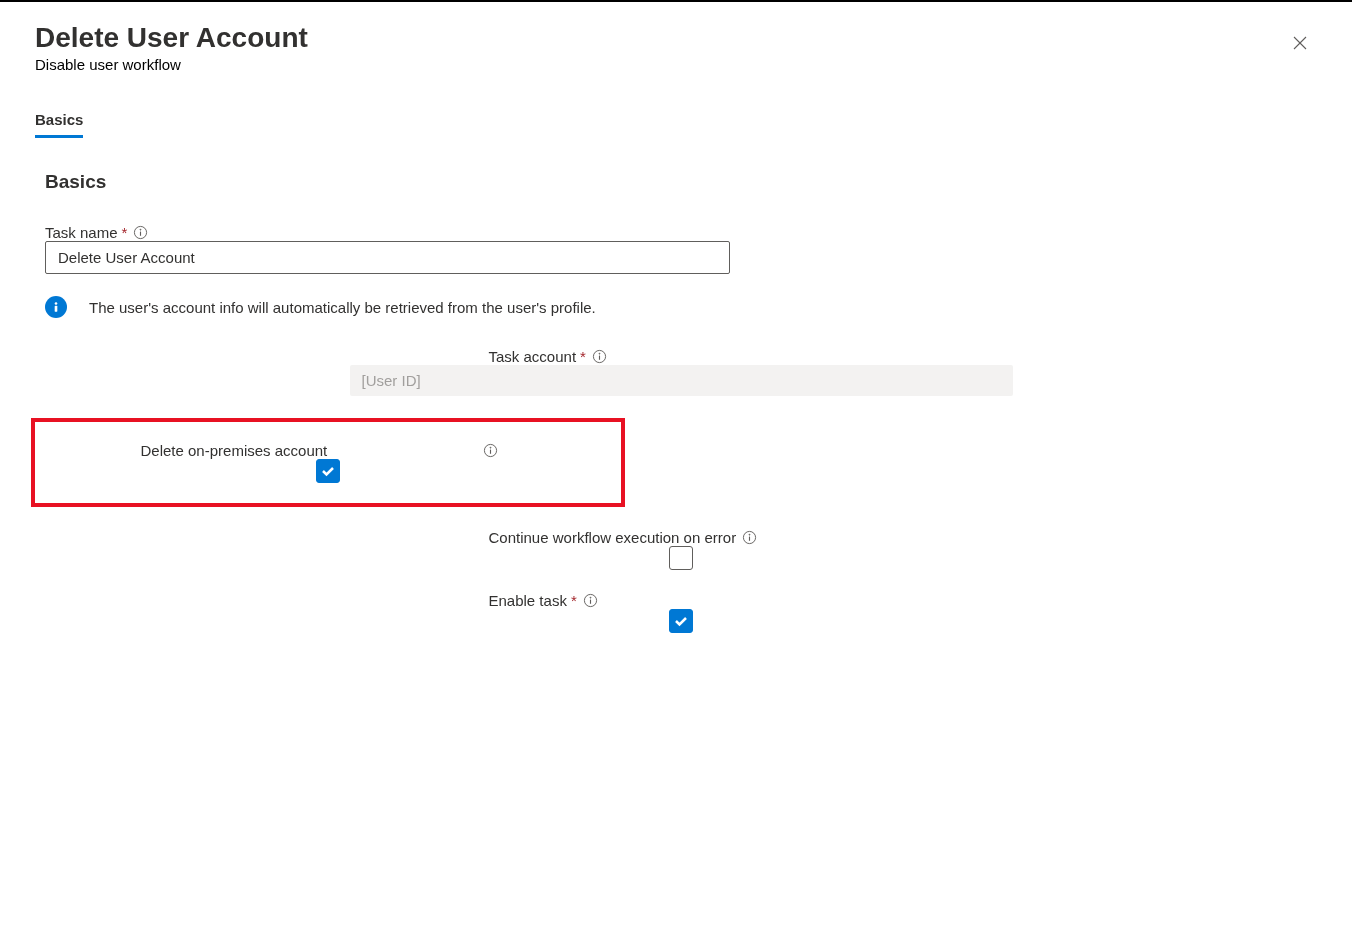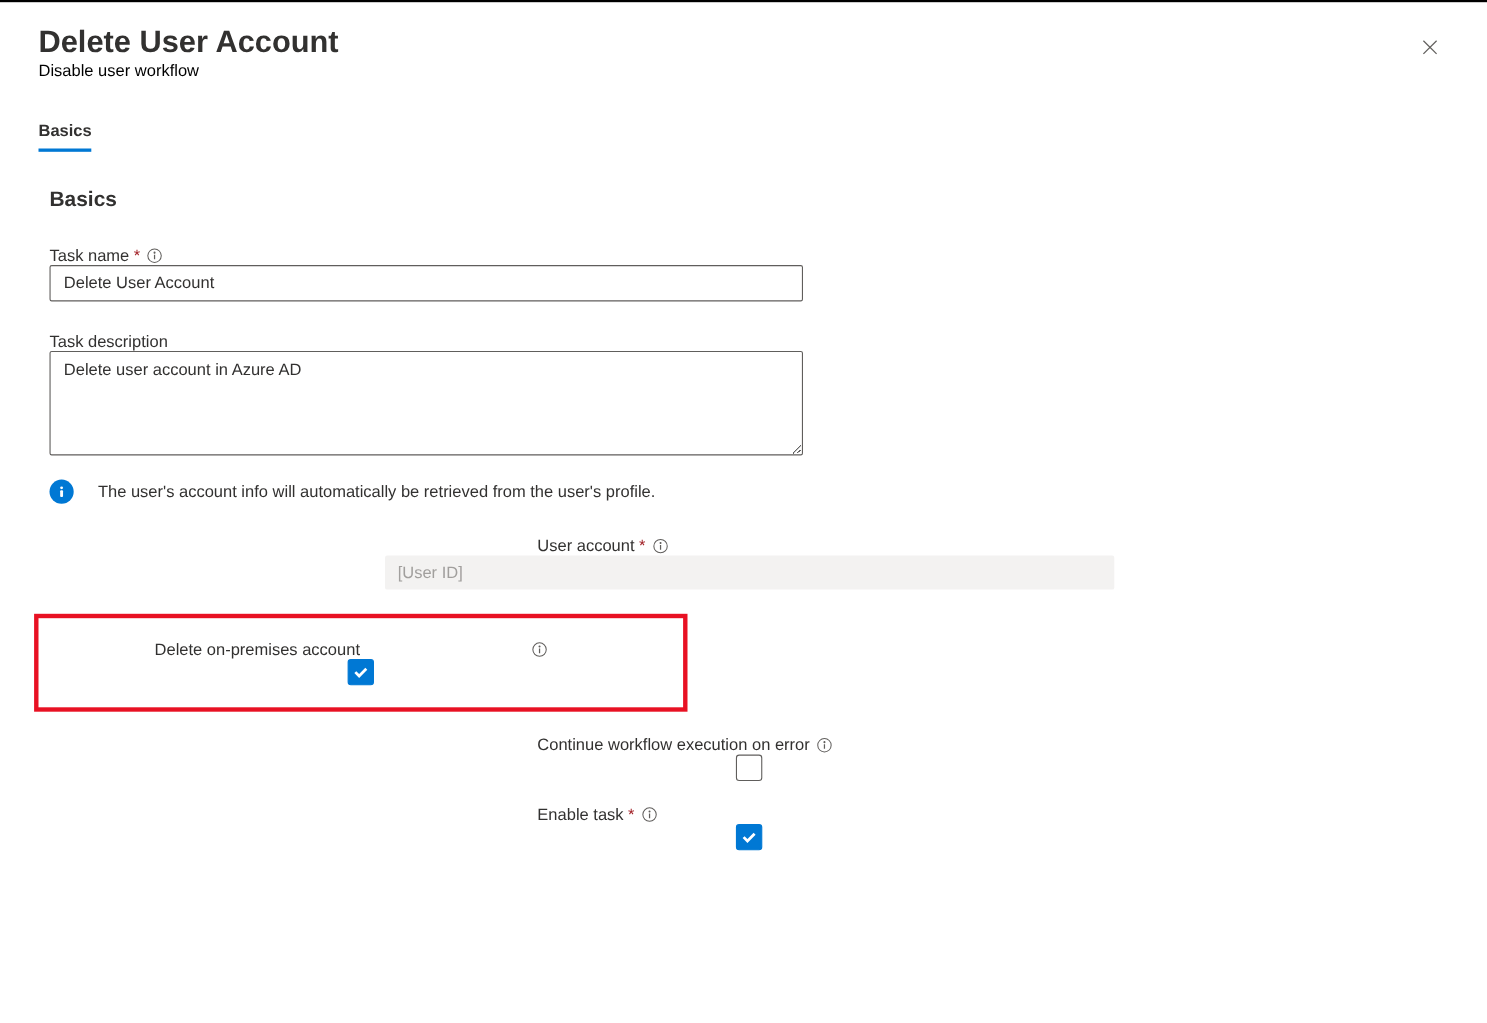--- a/index.html
+++ b/index.html
@@ -253,41 +253,35 @@
           <svg viewBox="0 0 16 16" fill="none" stroke="currentColor" stroke-width="1">
             <circle cx="8" cy="8" r="6.5"></circle>
             <circle cx="8" cy="5" r="0.5" fill="currentColor"></circle>
             <line x1="8" y1="7" x2="8" y2="11.5" stroke-width="1.2"></line>
           </svg>
         </span>
       </div>
       <input type="text" class="text-input" value="Delete User Account" style="">
     </div>
 
-    <div class="form-row">
-      <div class="form-label">
-        <span>Task description</span>
-      </div>
-      <textarea class="textarea-input" style="">Delete user account in Azure AD</textarea>
-    </div>
 
 
     <div class="info-banner">
       <div class="info-banner-icon">
         <svg viewBox="0 0 16 16" fill="currentColor">
           <circle cx="8" cy="4" r="1.5"></circle>
           <rect x="6.5" y="6.5" width="3" height="7" rx="1"></rect>
         </svg>
       </div>
       <span>The user's account info will automatically be retrieved from the user's profile.</span>
     </div>
 
     <div class="form-row align-center">
       <div class="form-label">
-        <span>User account</span>
+        <span>Task account</span>
         <span class="required">*</span>
         <span class="info-icon">
           <svg viewBox="0 0 16 16" fill="none" stroke="currentColor" stroke-width="1">
             <circle cx="8" cy="8" r="6.5"></circle>
             <circle cx="8" cy="5" r="0.5" fill="currentColor"></circle>
             <line x1="8" y1="7" x2="8" y2="11.5" stroke-width="1.2"></line>
           </svg>
         </span>
       </div>
       <div class="readonly-field">[User ID]</div>

